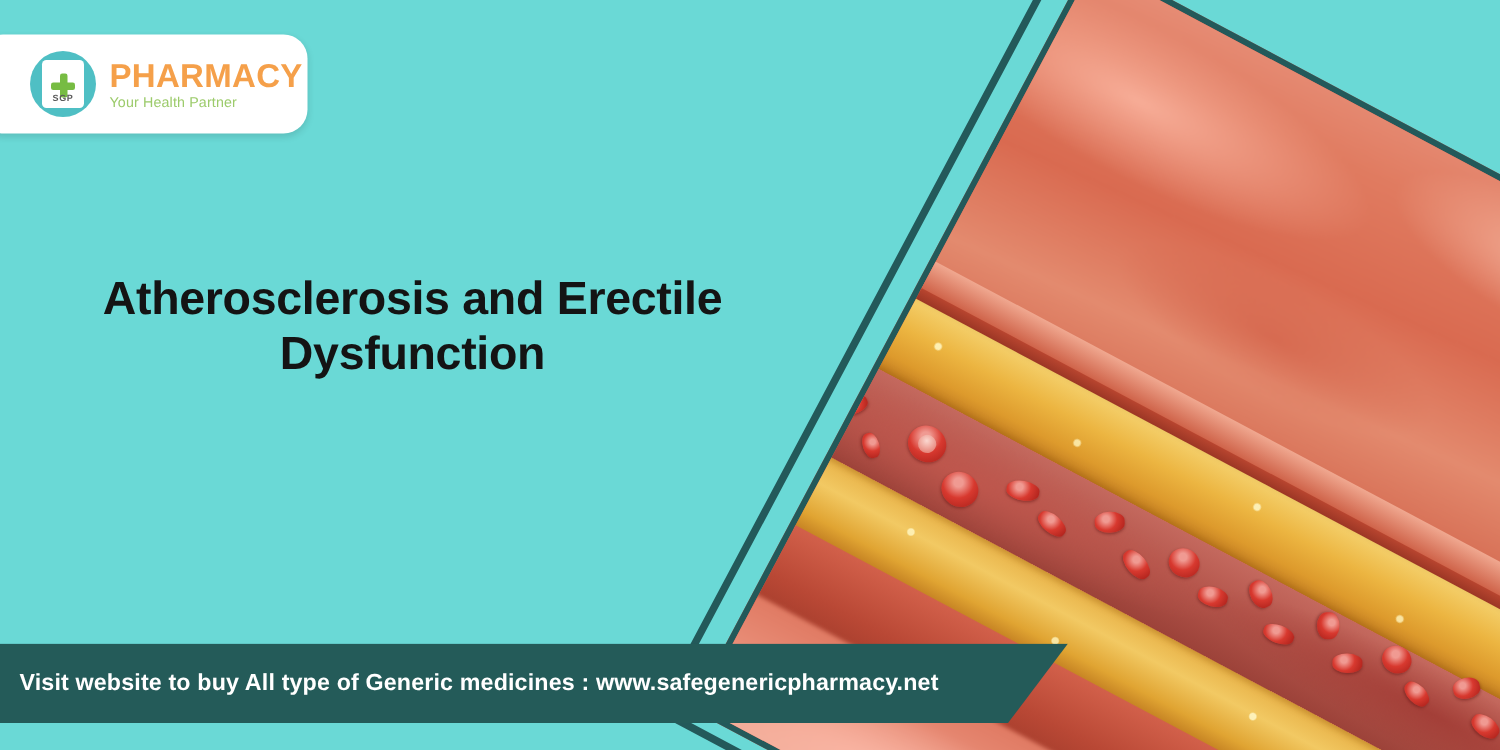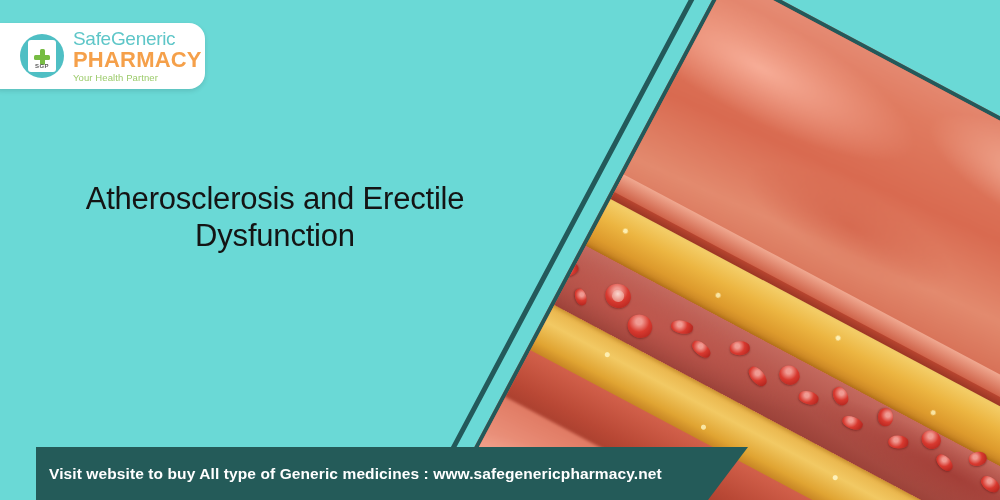--- a/index.html
+++ b/index.html
@@ -243,46 +243,45 @@
   .headline-block {
     position: absolute;
     left: 40px;
     top: 180px;
     width: 470px;
     text-align: center;
   }
   .headline {
     margin: 0;
     font-size: 31px;
-    font-weight: 400;
+    font-weight: 700;
     line-height: 1.2;
     color: #141414;
     letter-spacing: -.2px;
   }
   .subhead {
     margin: 22px 0 0 0;
     font-size: 19px;
     font-weight: bold;
     font-style: italic;
     color: #3d4c4c;
     letter-spacing: .1px;
   }
 
   
   .footer-ribbon {
     position: absolute;
     left: 0;
-    top: 447px;
+    top: 429px;
     width: 712px;
     height: 53px;
     background: #245b59;
     clip-path: polygon(0 0, 712px 0, 672px 53px, 0 53px);
     display: flex;
     align-items: center;
-    margin-left: 36px;
   }
   .footer-text {
     color: #ffffff;
     font-size: 15.5px;
     font-weight: bold;
     padding-left: 13px;
     letter-spacing: .1px;
     white-space: nowrap;
   }
 </style>
@@ -332,21 +331,20 @@
   </div>
 
   <div class="logo-card">
     <div class="logo-mark">
       <div class="logo-mark-inner">
         <div class="cross"></div>
         <div class="sgp">SGP</div>
       </div>
     </div>
     <div class="logo-words">
-      <div class="logo-l1">SafeGeneric</div>
       <div class="logo-l2">PHARMACY</div>
       <div class="logo-l3">Your Health Partner</div>
     </div>
   </div>
 
   <div class="headline-block">
     <h1 class="headline">Atherosclerosis and Erectile Dysfunction</h1>
   </div>
 
   <div class="footer-ribbon">

